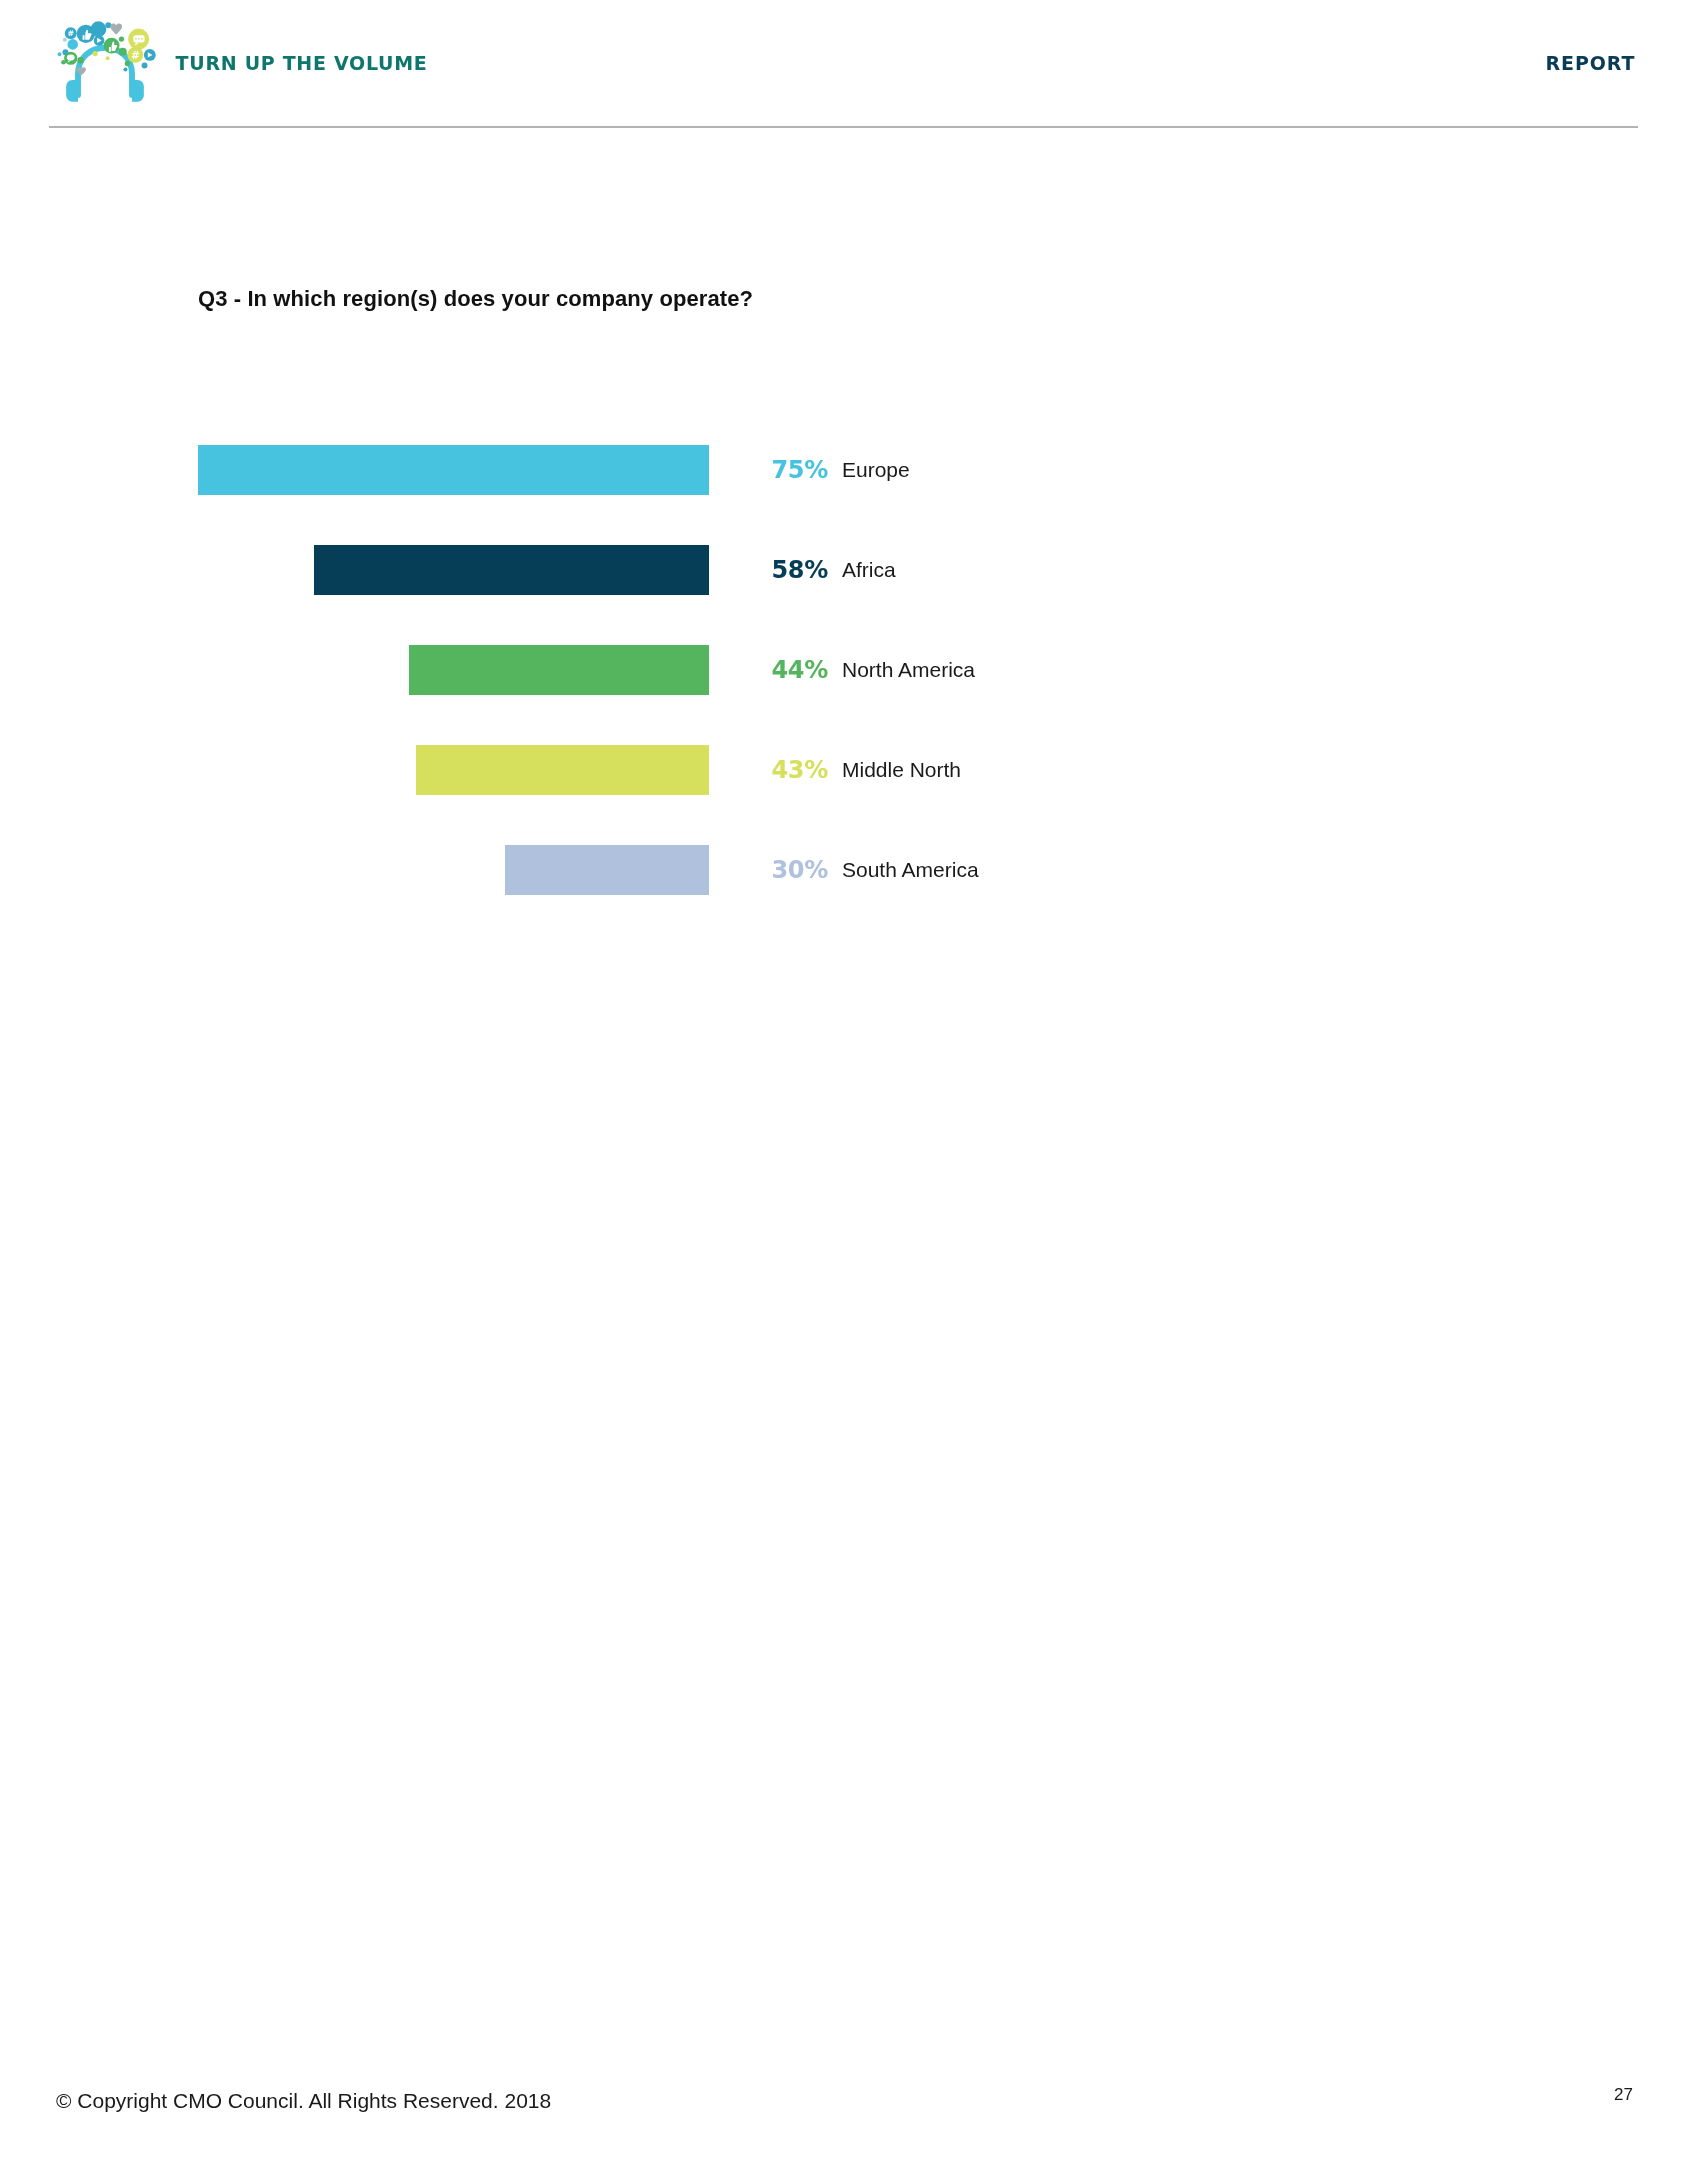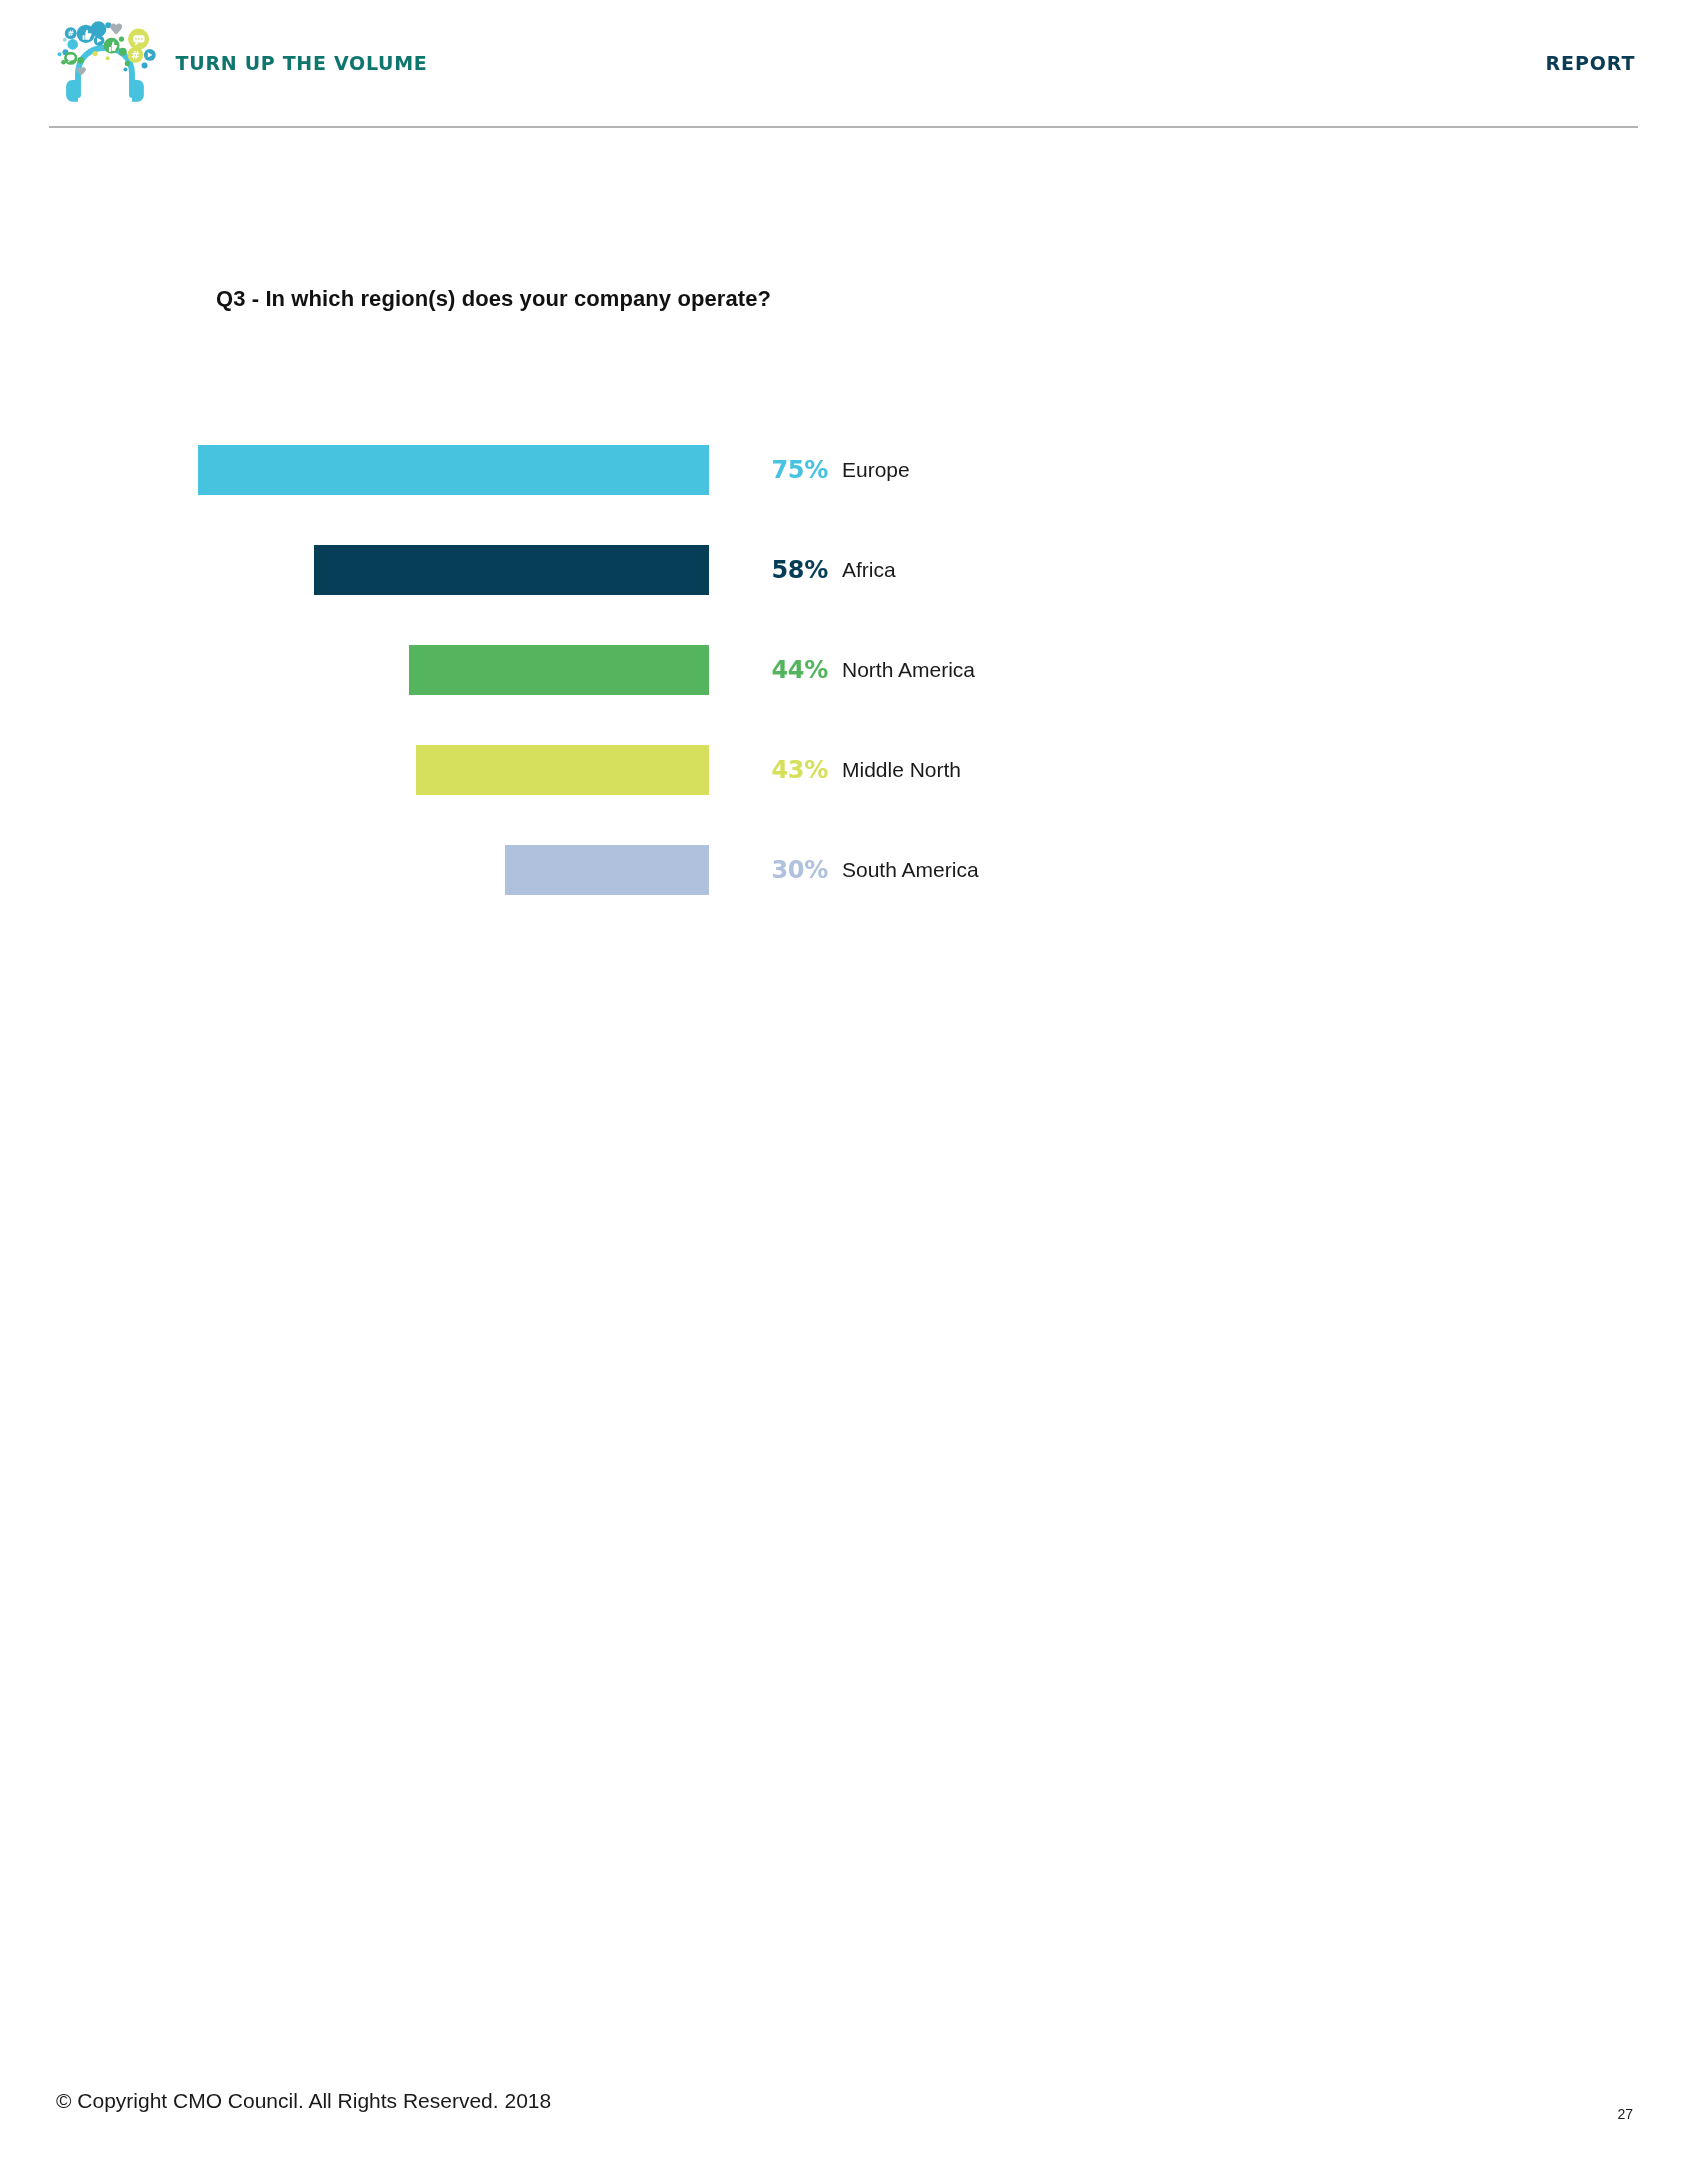--- a/index.html
+++ b/index.html
@@ -69,21 +69,21 @@
     letter-spacing: 0.9px;
     color: #0b3c55;
     white-space: nowrap;
     padding-right: 2.6px;
     margin-left: 41px;
   }
 
   
   .question-title {
     position: absolute;
-    left: 216px;
+    left: 198px;
     top: 286px;
     font-family: "Liberation Sans", sans-serif;
     font-size: 22px;
     font-weight: bold;
     color: #111111;
     letter-spacing: 0.1px;
     white-space: nowrap;
   }
 
   
@@ -146,23 +146,23 @@
     left: 56px;
     top: 52px;
     font-family: "Liberation Sans", sans-serif;
     font-size: 21px;
     color: #1a1a1a;
     white-space: nowrap;
   }
   .footer-pagenum {
     position: absolute;
     right: 54px;
-    top: 69px;
-    font-family: "Liberation Sans", sans-serif;
-    font-size: 14px;
+    top: 48px;
+    font-family: "Liberation Sans", sans-serif;
+    font-size: 17px;
     color: #1a1a1a;
     text-align: right;
   }
 </style>
 </head>
 <body>
 
 <div class="page">
 
   <div class="header">

